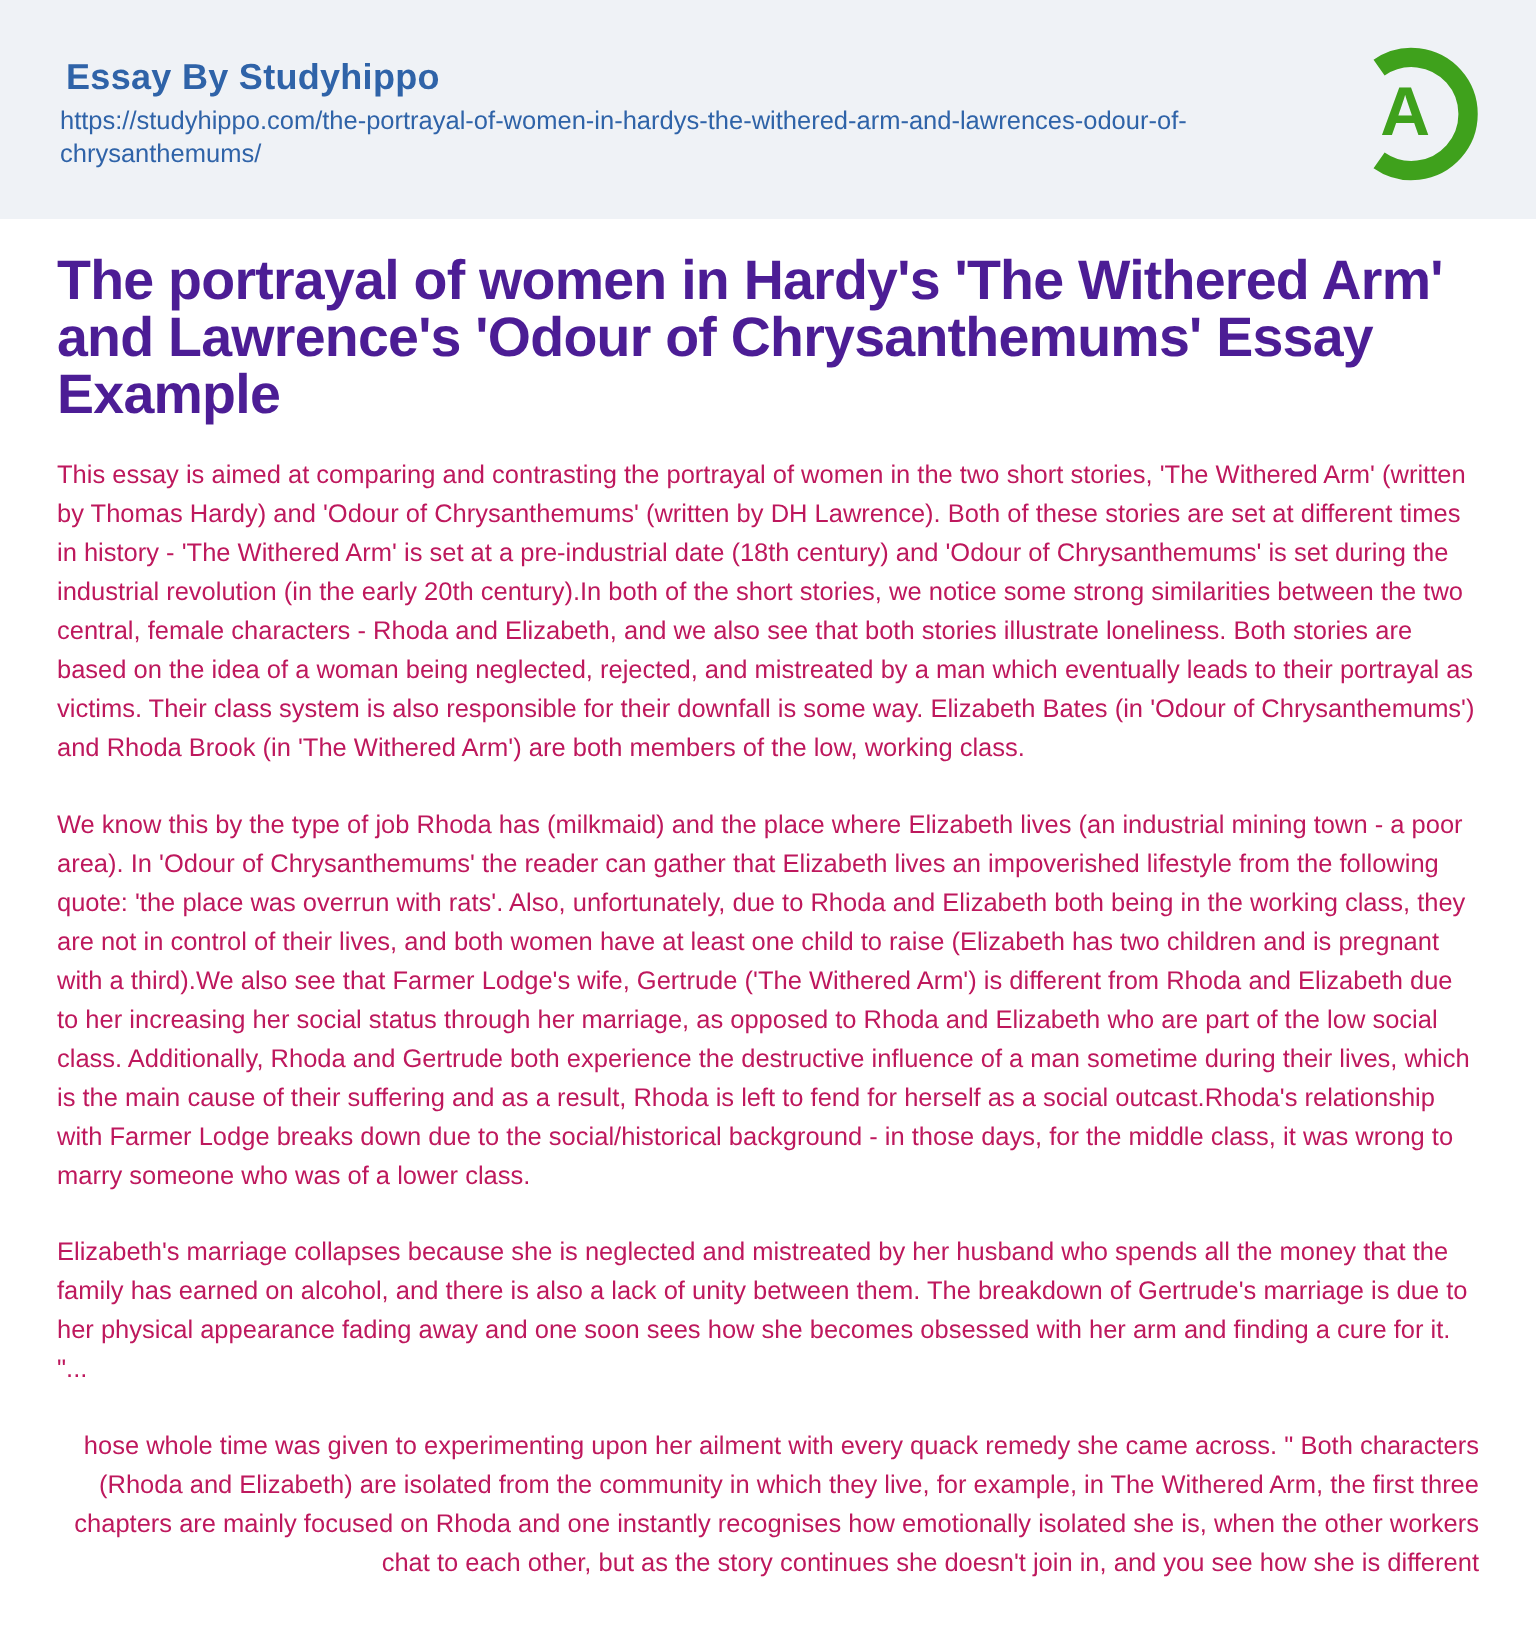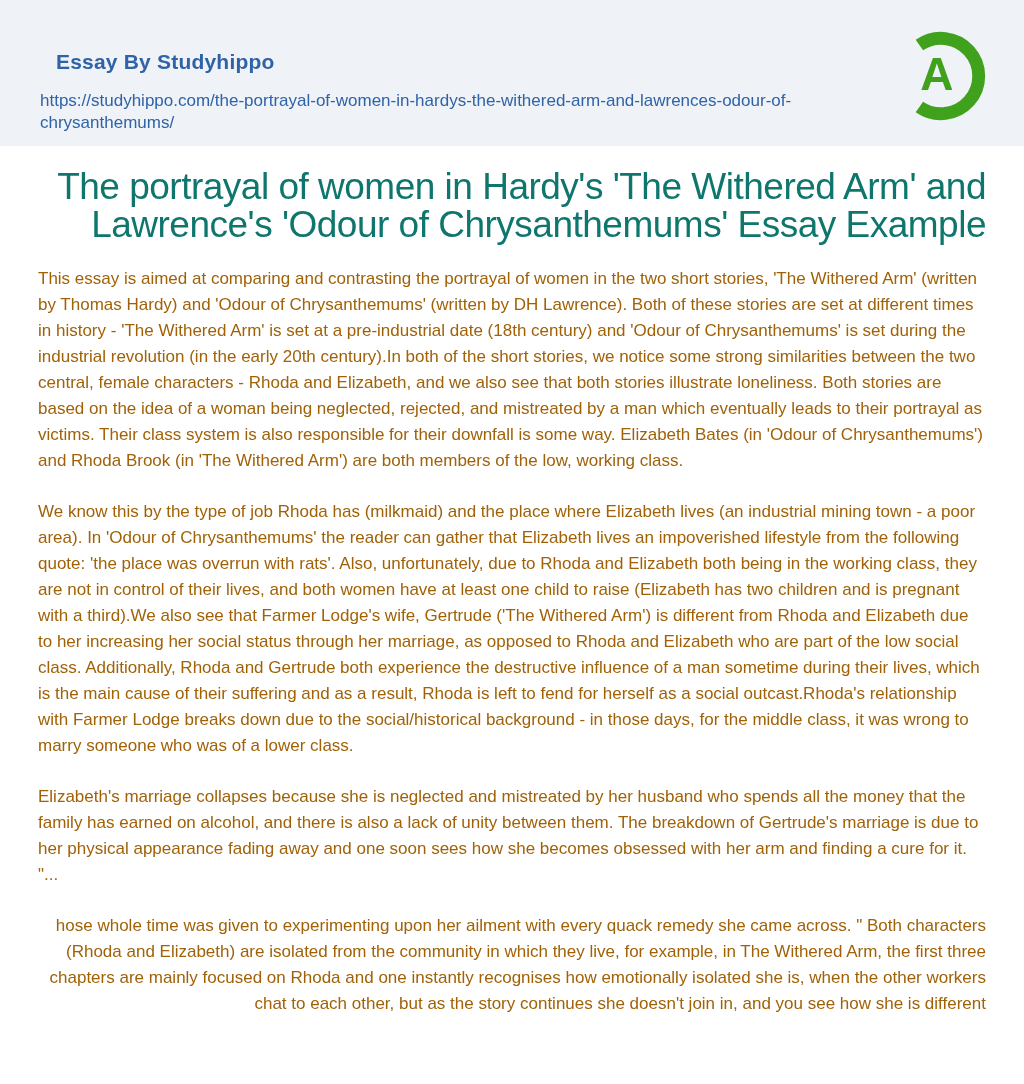--- a/index.html
+++ b/index.html
@@ -13,23 +13,23 @@
   }
 
   
   .header {
     position: relative;
     background: #eff2f6;
     height: 146px;
     padding: 34px 40px 0 40px;
   }
   .site-title {
-    margin: 16px;
+    margin: 4px;
     color: #2f63a8;
-    font-size: 21px;
+    font-size: 24px;
     font-weight: 700;
     letter-spacing: 0.2px;
   }
   .page-url {
     display: block;
     margin-top: 0;
     max-width: 800px;
     color: #2f63a8;
     font-size: 17px;
     line-height: 22px;
@@ -44,31 +44,30 @@
     height: 92px;
   }
 
   
   .content {
     padding: 22px 38px 40px 38px;
   }
   .article-title {
     margin: 0 0 22px 0;
     max-width: 950px;
-    color: #0f766e;
+    color: #4c1d95;
     font-size: 37px;
     line-height: 38px;
-    font-weight: 400;
+    font-weight: 700;
     letter-spacing: -0.5px;
-    text-align: right;
   }
   .essay p {
     margin: 0 0 25px 0;
     max-width: 948px;
-    color: #a16207;
+    color: #be185d;
     font-size: 17px;
     line-height: 26px;
   }
   .essay p:last-child { margin-bottom: 12px; text-align: right; }
 </style>
 </head>
 <body>
 
 <div class="header">
   <h1 class="site-title">Essay By Studyhippo</h1>

